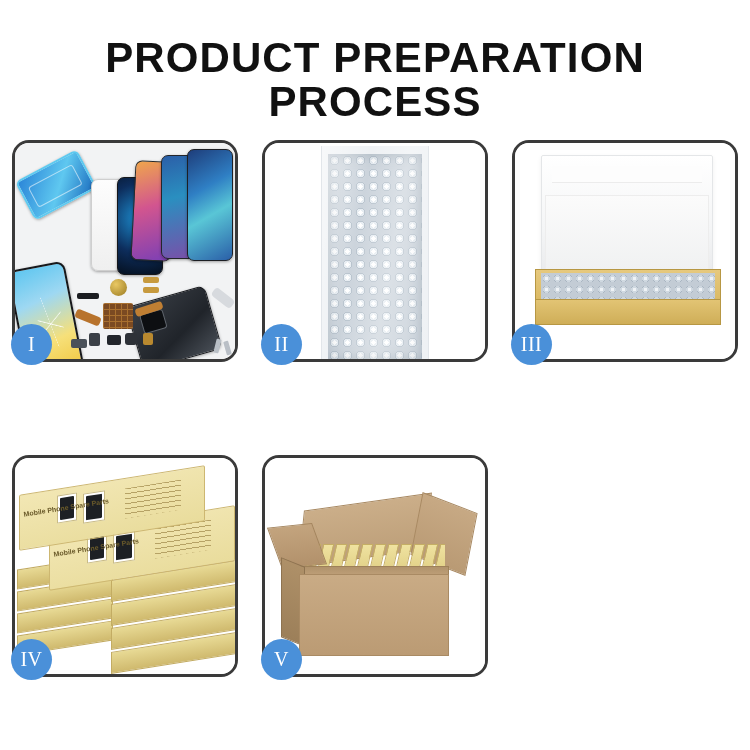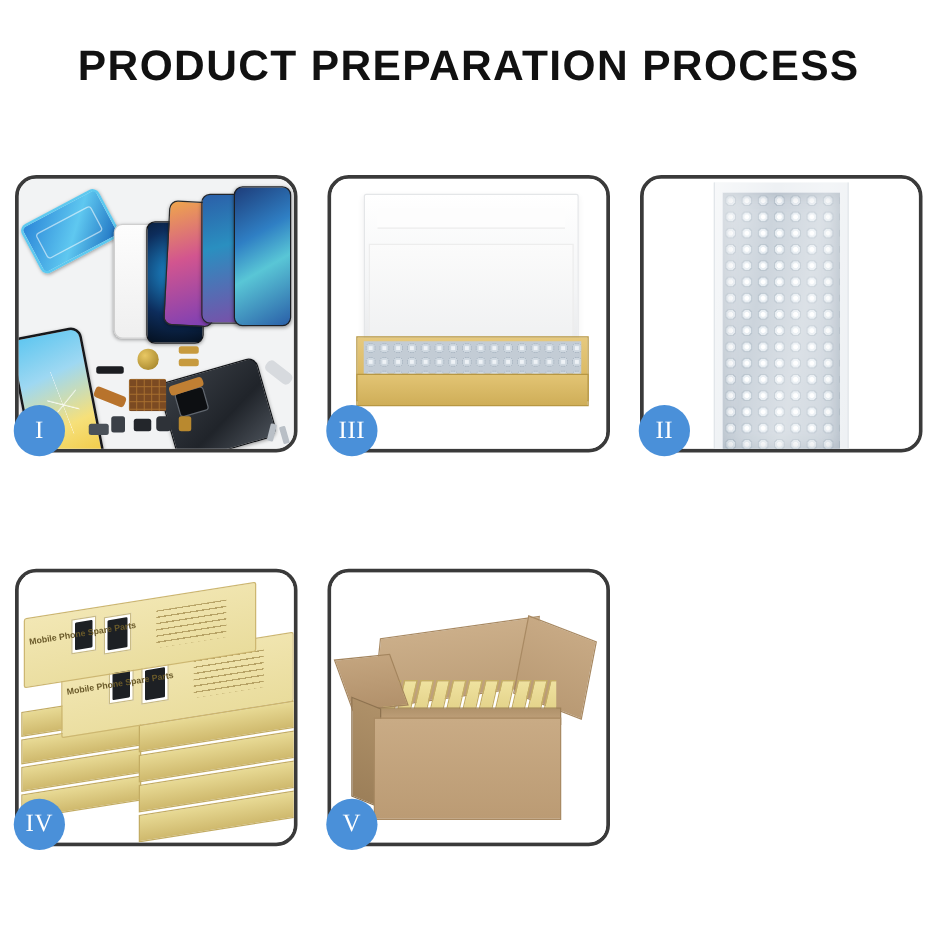--- a/index.html
+++ b/index.html
@@ -7,21 +7,21 @@
     width: 750px; height: 750px;
     background: #ffffff;
     font-family: "Liberation Sans", sans-serif;
     overflow: hidden;
   }
   .page { position: relative; width: 750px; height: 750px; background:#fff; }
 
   
   .header { padding-top: 36px; text-align: center; }
   .title {
-    font-size: 34px;
+    font-size: 42px;
     font-weight: 700;
     letter-spacing: 1.1px;
     color: #111111;
     line-height: 1.05;
     font-family: "Liberation Sans", sans-serif;
   }
   .subtitle {
     margin-top: 12px;
     font-size: 14.5px;
     color: #1b1b1b;
@@ -374,41 +374,41 @@
           <div class="cmp tool"></div>
           <div class="cmp scw1"></div>
           <div class="cmp scw2"></div>
         </div>
       </div>
       <div class="badge">I</div>
     </div>
 
     <div class="panel">
       <div class="panel-inner">
+        <div class="bw-bg">
+          <div class="bw-pouch">
+            <div class="bw-cells"></div>
+            <div class="bw-sheen"></div>
+          </div>
+        </div>
+      </div>
+      <div class="badge">II</div>
+    </div>
+
+    <div class="panel">
+      <div class="panel-inner">
         <div class="p3">
           <div class="p3-lid"></div>
           <div class="p3-foam"></div>
           <div class="p3-tray"></div>
           <div class="p3-bubbles"></div>
           <div class="p3-tray-front"></div>
         </div>
       </div>
       <div class="badge">III</div>
-    </div>
-
-    <div class="panel">
-      <div class="panel-inner">
-        <div class="bw-bg">
-          <div class="bw-pouch">
-            <div class="bw-cells"></div>
-            <div class="bw-sheen"></div>
-          </div>
-        </div>
-      </div>
-      <div class="badge">II</div>
     </div>
 
     <div class="panel">
       <div class="panel-inner">
         <div class="p4">
 
           <div class="kedge" style="left:2px;  top:104px; width:96px; height:20px;"></div>
           <div class="kedge" style="left:2px;  top:126px; width:96px; height:20px;"></div>
           <div class="kedge" style="left:2px;  top:148px; width:96px; height:20px;"></div>
           <div class="kedge" style="left:2px;  top:170px; width:96px; height:20px;"></div>

